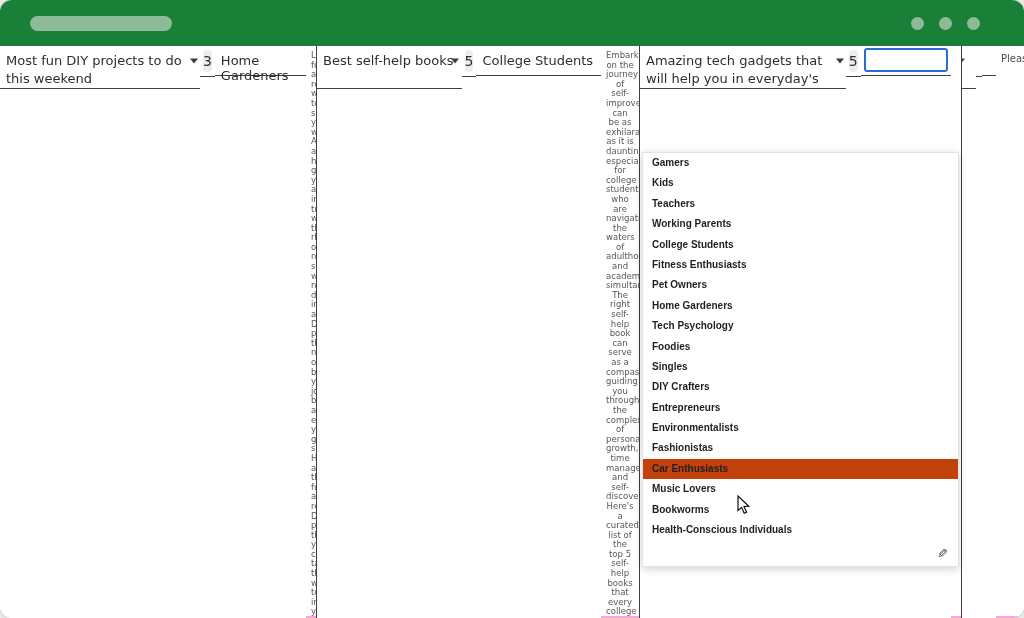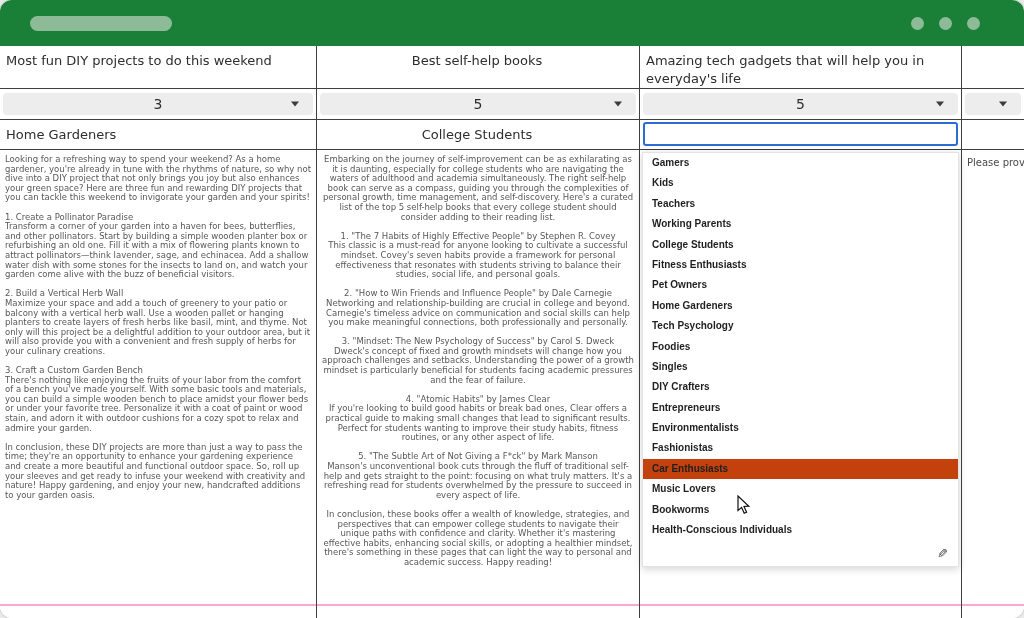--- a/index.html
+++ b/index.html
@@ -5,21 +5,21 @@
   html,body{margin:0;padding:0;}
   body{width:1024px;height:618px;background:#e9e9e9;font-family:"DejaVu Sans",sans-serif;overflow:hidden;}
   .window{position:absolute;left:0;top:0;width:1024px;height:618px;border-radius:12px;overflow:hidden;background:#ffffff;box-shadow:0 0 0 1px #d0d0d0;}
   
   .titlebar{height:46px;background:#1a8038;display:flex;align-items:center;}
   .tab-pill{width:142px;height:15px;border-radius:8px;background:#8dbb98;margin-left:30px;}
   .controls{margin-left:auto;margin-right:44px;display:flex;gap:15px;}
   .dot{width:13px;height:13px;border-radius:50%;background:#8dbb98;}
   
   .table{display:flex;height:572px;background:#fff;}
-  .col{box-sizing:border-box;border-right:1px solid #3f3f3f;display:flex;flex-direction:column;position:relative;}
+  .col{box-sizing:border-box;border-right:1px solid #3f3f3f;display:flex;flex-direction:row;position:relative;}
   .col-1{width:317px;}
   .col-2{width:323px;text-align:center;}
   .col-3{width:322px;}
   .col-4{flex:1;border-right:none;overflow:hidden;}
   .row-title{height:43px;box-sizing:border-box;border-bottom:1px solid #3f3f3f;font-size:13px;color:#2e2e2e;line-height:1.35;padding:6px 8px 0 6px;overflow:hidden;}
   .row-select{height:31px;box-sizing:border-box;border-bottom:1px solid #3f3f3f;display:flex;align-items:center;padding:0 3px;}
   .select{flex:1;height:22px;background:#ededed;border-radius:4px;display:flex;align-items:center;justify-content:center;position:relative;font-size:14px;color:#2e2e2e;cursor:pointer;}
   .caret{width:0;height:0;border-left:4px solid transparent;border-right:4px solid transparent;border-top:5px solid #3c3c3c;position:absolute;right:14px;top:50%;transform:translateY(-50%);}
   .col-4 .caret{right:14px;}
   .row-audience{height:30px;box-sizing:border-box;border-bottom:1px solid #3f3f3f;font-size:13px;color:#2e2e2e;padding:7px 8px 0 6px;}

